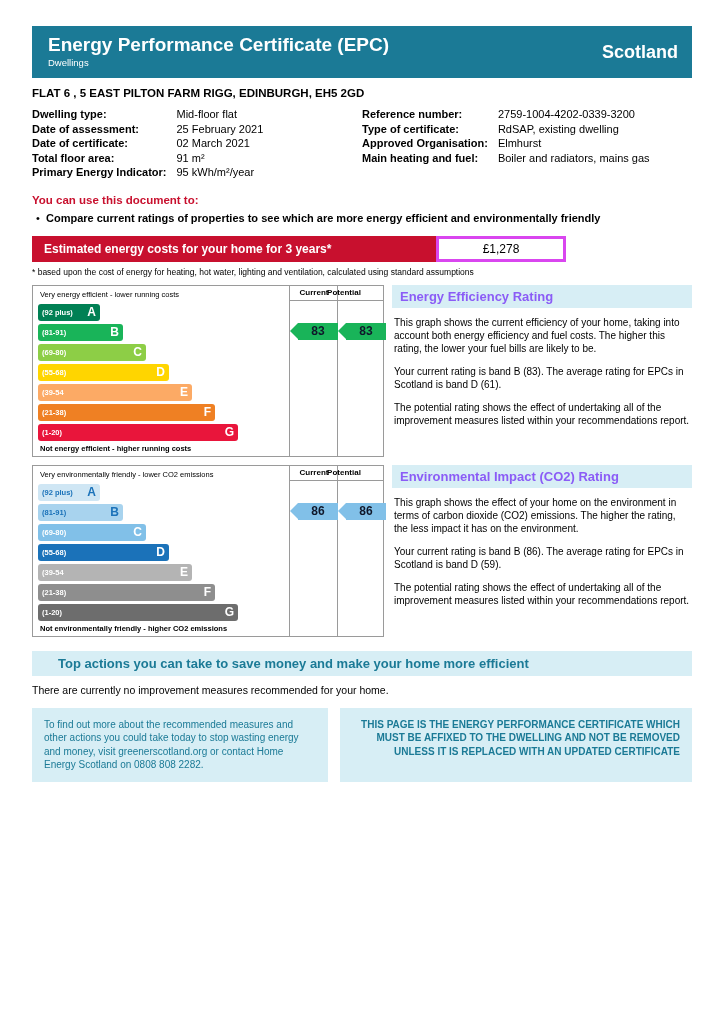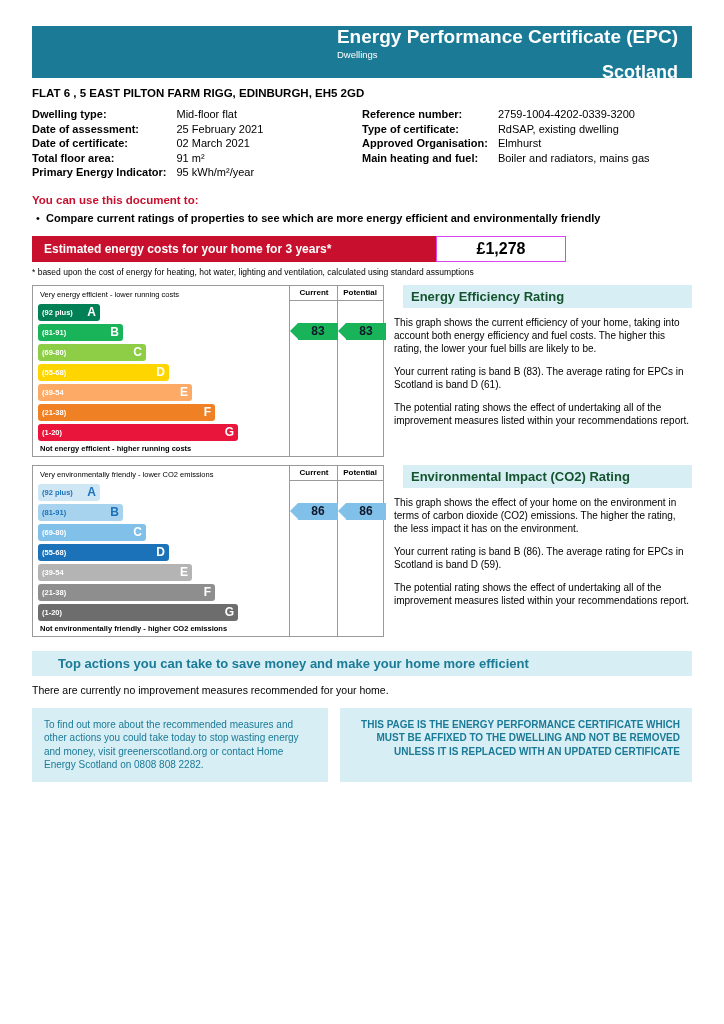--- a/index.html
+++ b/index.html
@@ -22,25 +22,24 @@
     box-sizing: border-box;
     padding: 0 32px;
   }
   
   .header {
     margin-top: 26px;
     background: #1b7a96;
     color: #ffffff;
     height: 52px;
     display: flex;
-    align-items: flex-end;
+    align-items: center;
     justify-content: space-between;
     padding: 0 14px 0 16px;
     box-sizing: border-box;
-    flex-direction: column;
   }
   .header-left .title {
     font-size: 19px;
     font-weight: bold;
     line-height: 21px;
   }
   .header-left .subtitle {
     font-size: 9.5px;
     line-height: 14px;
     margin-top: 1px;
@@ -98,24 +97,24 @@
     color: #ffffff;
     font-weight: bold;
     font-size: 12px;
     display: flex;
     align-items: center;
     padding-left: 12px;
     width: 404px;
     box-sizing: border-box;
   }
   .costbar .right {
-    border: 1px solid #d946ef;
+    border: 3px solid #d946ef;
     color: #000;
-    font-weight: bold;
-    font-size: 16px;
+    font-weight: normal;
+    font-size: 12px;
     display: flex;
     align-items: center;
     justify-content: center;
     flex: 1;
     box-sizing: border-box;
   }
   .costnote {
     font-size: 8.5px;
     margin-top: 5px;
     margin-bottom: 4px;
@@ -165,21 +164,21 @@
     font-weight: bold;
   }
   .col-head {
     position: absolute;
     top: 2px;
     font-size: 8px;
     font-weight: bold;
     text-align: center;
   }
   .col-current { left: 258px; width: 46px; }
-  .col-potential { left: 298px; width: 46px; text-align: right; }
+  .col-potential { left: 288px; width: 46px; }
   .sep-v {
     position: absolute;
     top: 0;
     bottom: 0;
     width: 1px;
     background: #9a9a9a;
   }
   .sep-1 { left: 256px; }
   .sep-2 { left: 304px; }
   .sep-h {
@@ -207,26 +206,25 @@
     width: 0; height: 0;
     border-top: 8.5px solid transparent;
     border-bottom: 8.5px solid transparent;
   }
   .sidepanel {
     flex: 1;
     margin-left: 8px;
   }
   .panel-head {
     background: #d7eef5;
-    color: #14532d;
+    color: #8b5cf6;
     font-weight: bold;
     font-size: 13px;
     padding: 4px 8px;
     box-sizing: border-box;
-    margin-left: 11px;
   }
   .panel-body {
     font-size: 10px;
     line-height: 13px;
     padding: 8px 2px 0 2px;
   }
   .panel-body p { margin: 0 0 10px 0; }
   
   .actions-head {
     background: #d7eef5;

